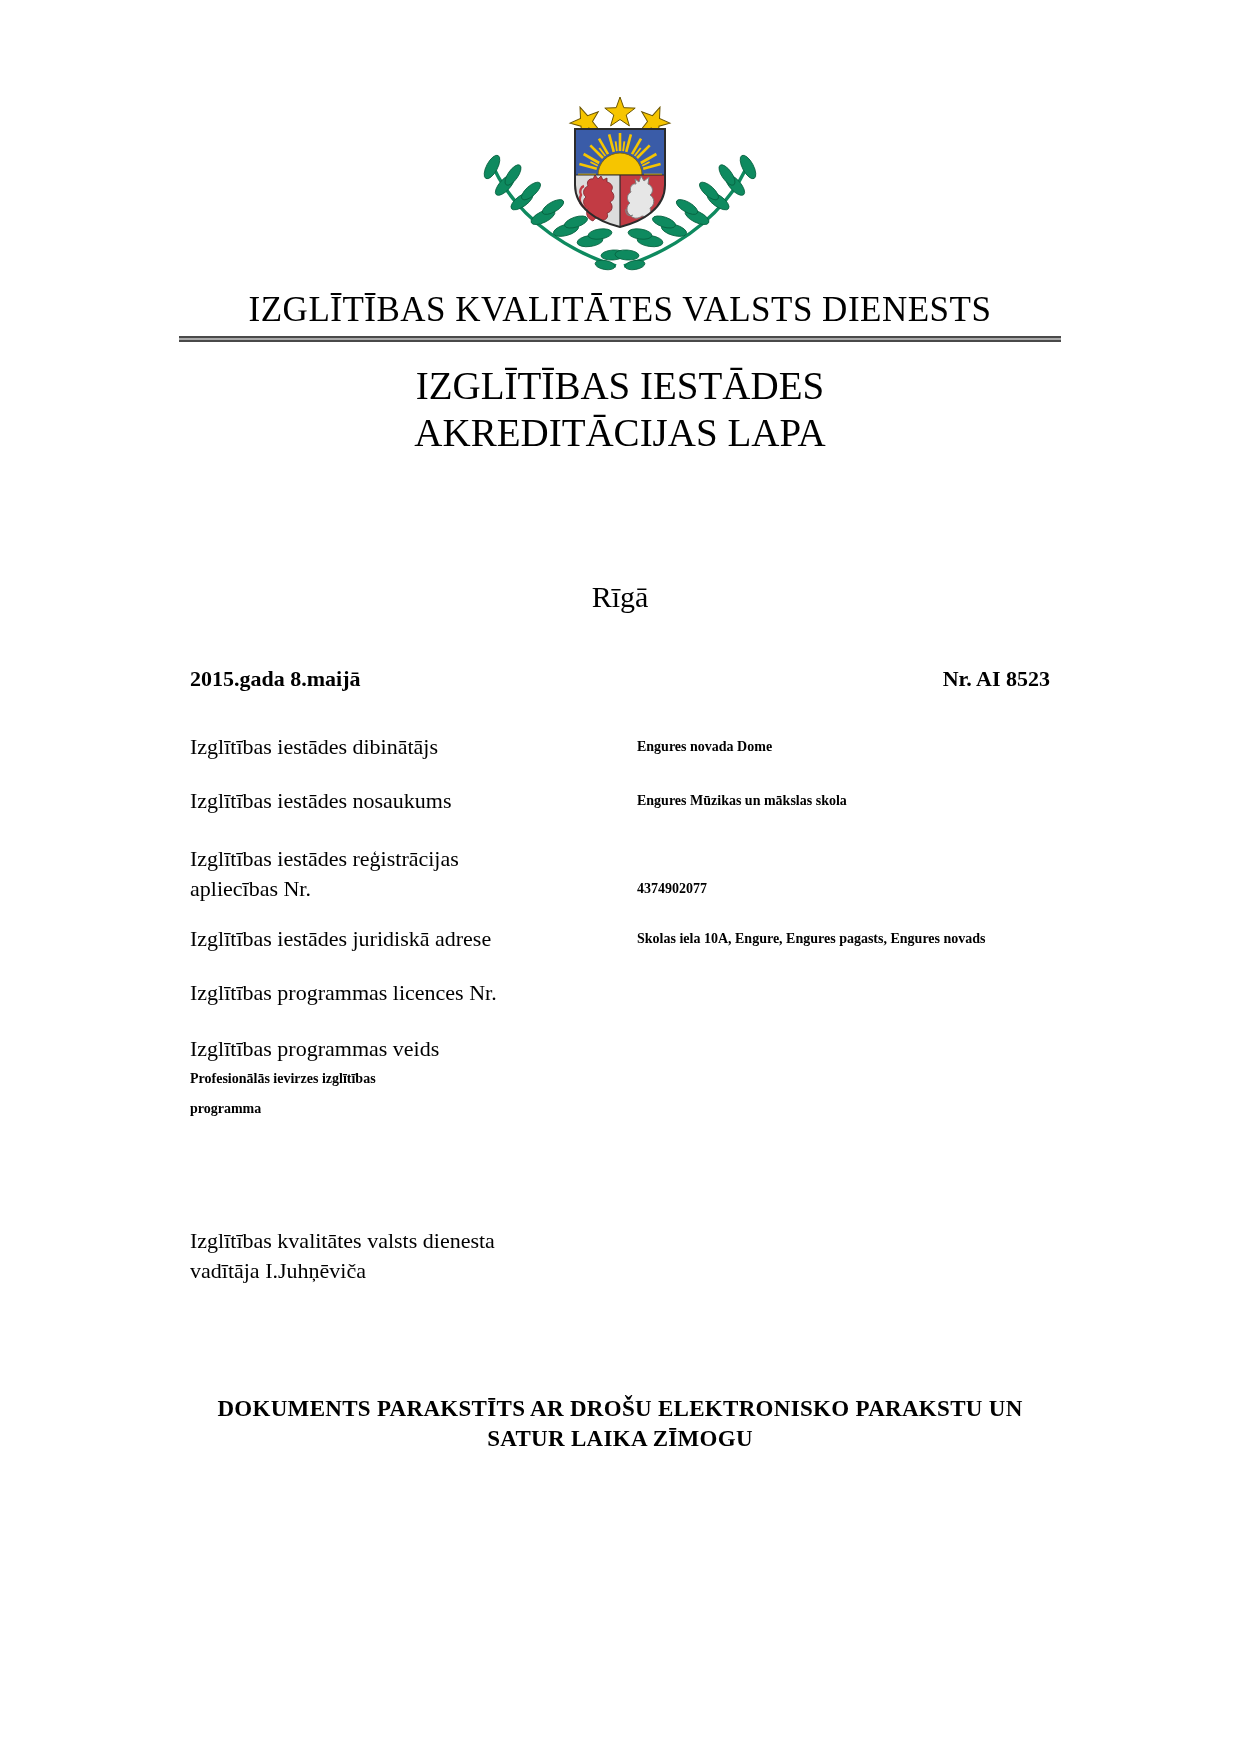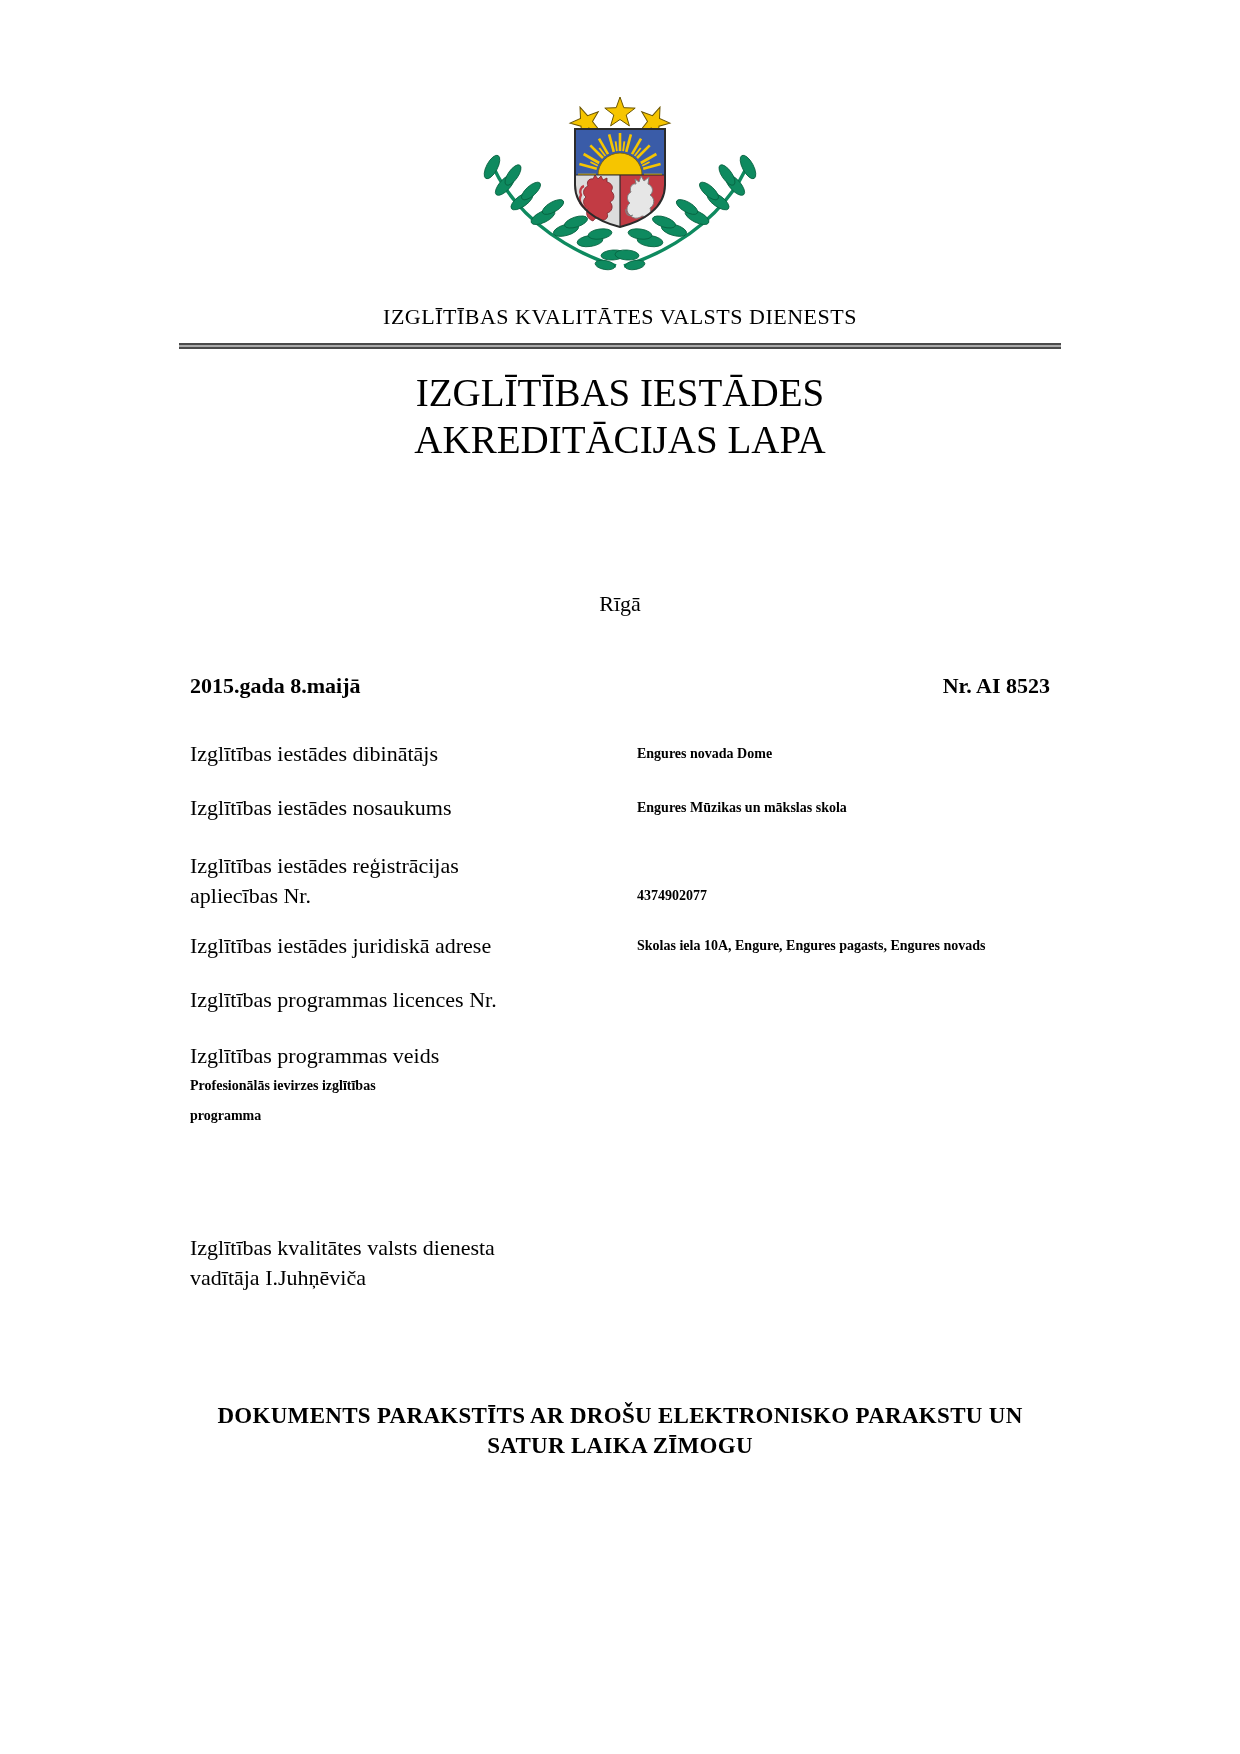--- a/index.html
+++ b/index.html
@@ -2,31 +2,31 @@
 <html><head>
 <meta charset="utf-8">
 <style>
   html,body{margin:0;padding:0;}
   body{
     width:1240px;height:1754px;background:#ffffff;position:relative;overflow:hidden;
     font-family:"Liberation Serif","DejaVu Serif",serif;color:#000;
   }
   .emblem{width:310px;height:182px;margin:95px auto 0;}
   .org{
-    text-align:center;margin-top:23px;font-size:22px;line-height:34px;
+    text-align:center;margin-top:16px;font-size:35px;line-height:34px;
     letter-spacing:0.5px;white-space:nowrap;
   }
   .rule{
     width:882px;margin:9px auto 0;height:2px;background:#aaa;
     border-top:2px solid #4a4a4a;border-bottom:2px solid #4a4a4a;
   }
   .doc-title{
     text-align:center;margin-top:20px;font-size:39px;line-height:47px;white-space:pre-line;
   }
-  .place{text-align:center;margin-top:128px;font-size:22px;line-height:26px;}
+  .place{text-align:center;margin-top:128px;font-size:30px;line-height:26px;}
   .date-row{
     width:860px;margin:56px auto 0;display:flex;justify-content:space-between;
     font-size:22px;font-weight:bold;line-height:26px;
   }
   .fields{width:860px;margin:40px auto 0;}
   .field-row{display:flex;align-items:flex-start;}
   .field-row:nth-child(1){margin-bottom:24px;}
   .field-row:nth-child(2){margin-bottom:28px;}
   .field-row:nth-child(3){margin-bottom:20px;align-items:flex-end;justify-content:center;}
   .field-row:nth-child(4){margin-bottom:24px;align-items:center;}

